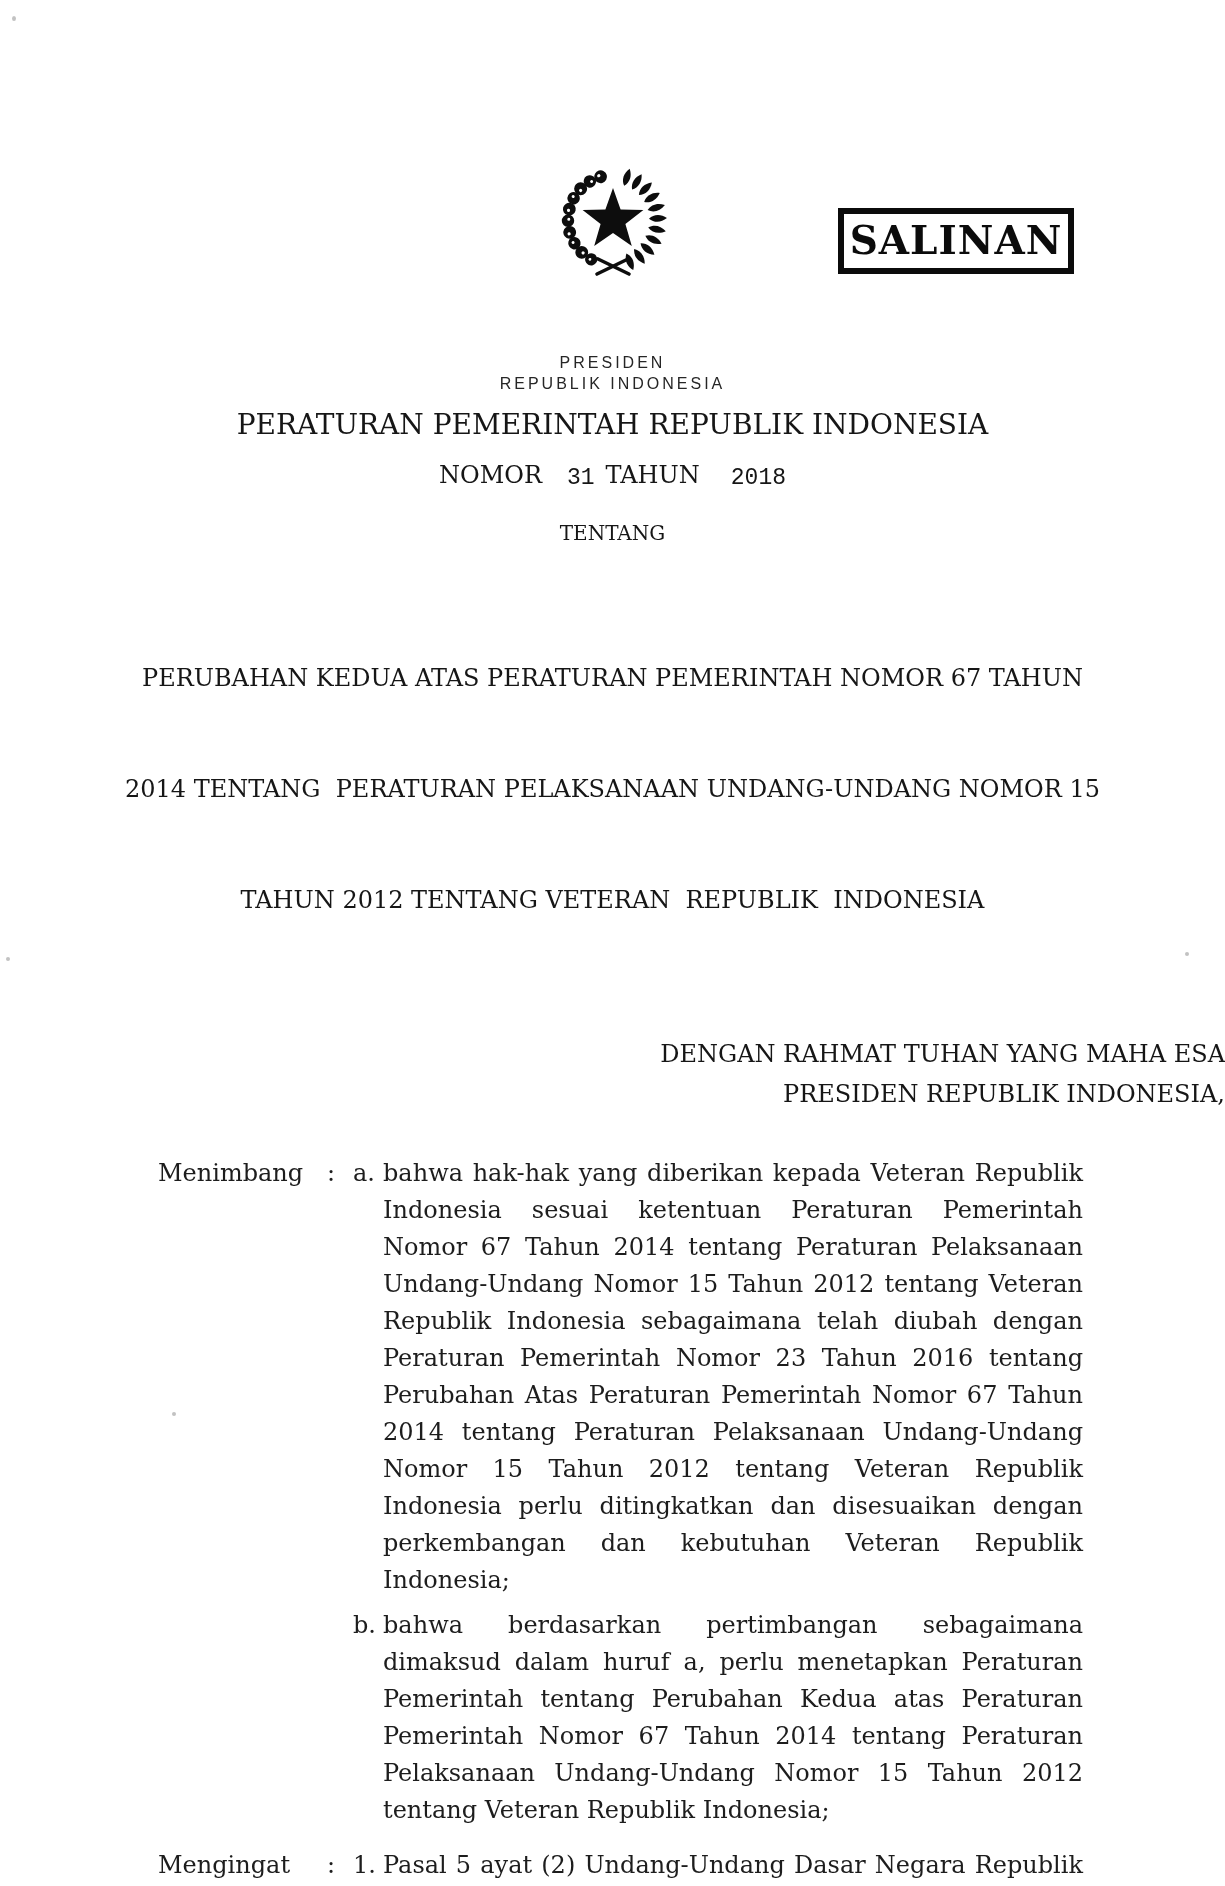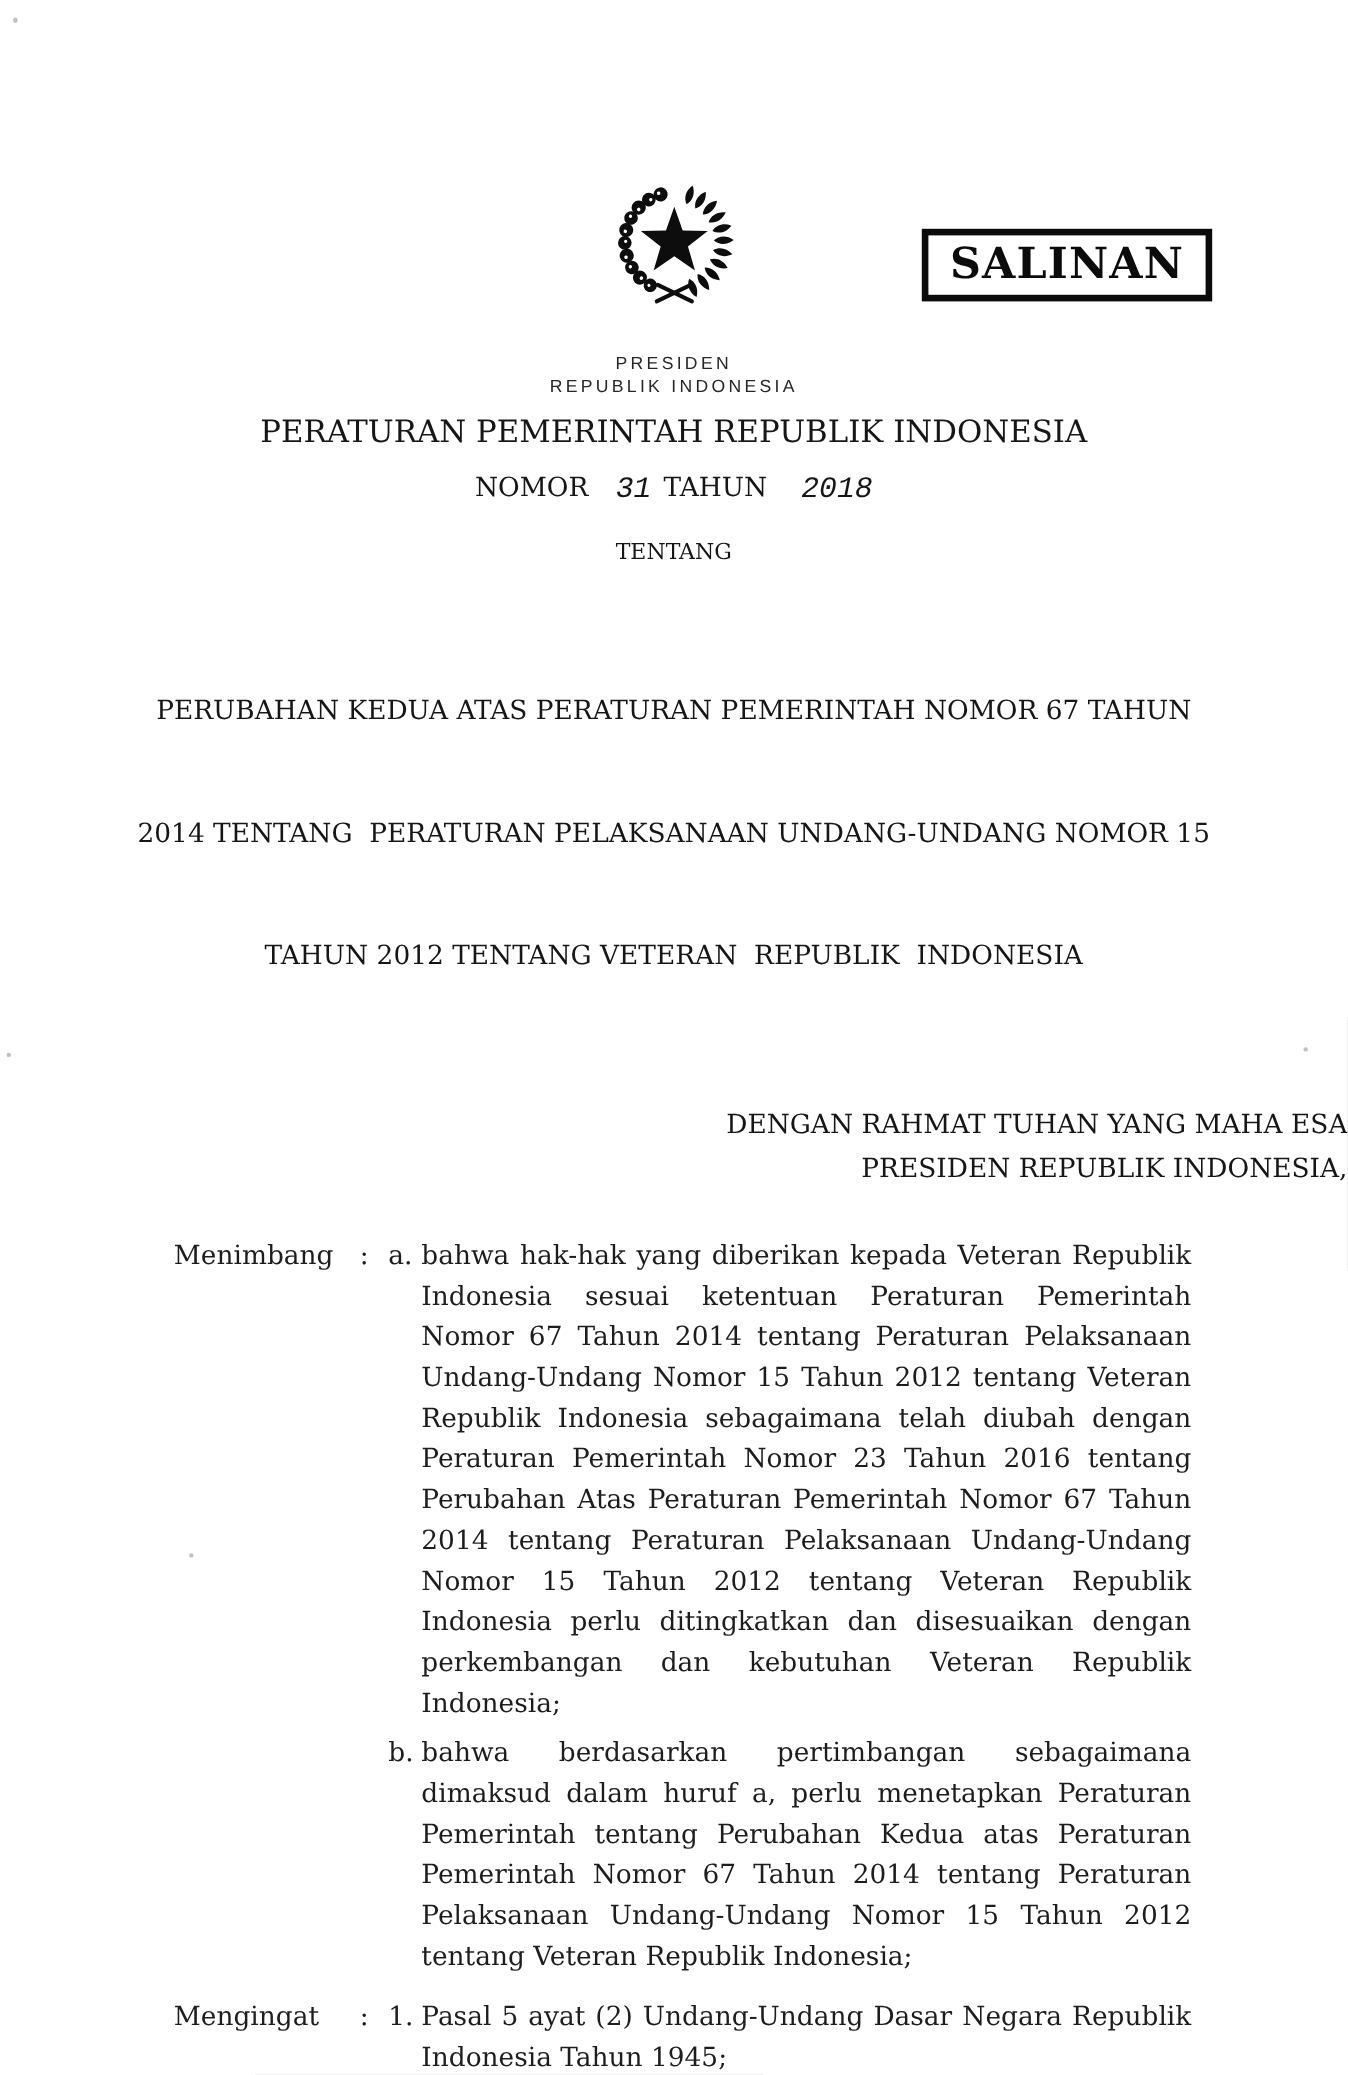--- a/index.html
+++ b/index.html
@@ -10,49 +10,49 @@
     background:#ffffff;
     font-family:"DejaVu Serif", serif;
     color:#1d1d1d;
     box-sizing:border-box;
     padding-top:150px;
     overflow:hidden;
   }
   
   .salinan-box {
     position:absolute; left:838px; top:208px;
-    width:264px; height:66px;
+    width:236px; height:66px;
     border:6px solid #0b0b0b;
     box-sizing:border-box;
     display:flex; align-items:center; justify-content:center;
   }
   .salinan-box span {
     font-weight:bold; font-size:39px; letter-spacing:1px; color:#0b0b0b;
     font-family:"DejaVu Serif", serif;
     transform:translateY(-1px);
   }
   
   .emblem { width:148px; height:150px; margin:0 auto; }
   
   .letterhead {
-    text-align:center; margin-top:20px;
+    text-align:center; margin-top:52px;
     font-family:"Liberation Sans", sans-serif;
     font-size:16px; letter-spacing:3px; line-height:21px; color:#262626;
   }
   
   .heading { text-align:center; color:#161616; }
   .h-title   { margin-top:16px; font-size:28px; line-height:30px; }
   .h-nomor   { margin-top:20px; font-size:24px; line-height:30px; }
   .h-nomor .lbl { display:inline-block; }
   .h-nomor .gap14 { margin-right:14px; }
   .h-nomor .gap20 { margin-right:20px; }
   .typed {
     display:inline-block;
     font-family:"Liberation Mono", monospace;
-    font-size:27px; margin:0 11px; transform:translateY(1px);font-style:italic;
+    font-size:23px; margin:0 11px; transform:translateY(1px);
   }
   .typed.last { margin-right:0; }
   .h-tentang { margin-top:26px; font-size:20px; line-height:30px; }
   .h-subject { margin-top:38px; font-size:24px; line-height:37px; white-space:pre; }
   
   .preamble { text-align:right; margin-top:41px; font-size:24px; line-height:40px; color:#161616; }
   
   .clause {
     display:flex; align-items:flex-start;
     margin-left:158px; margin-right:142px;

